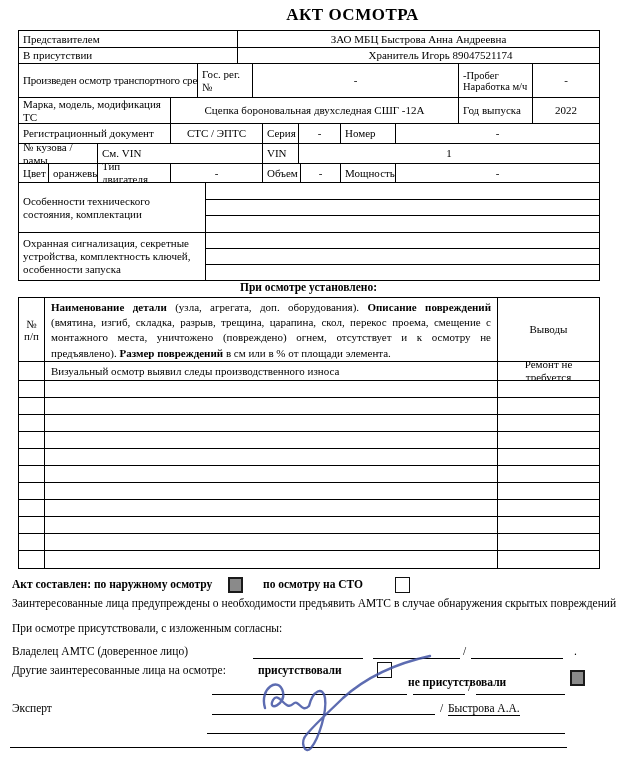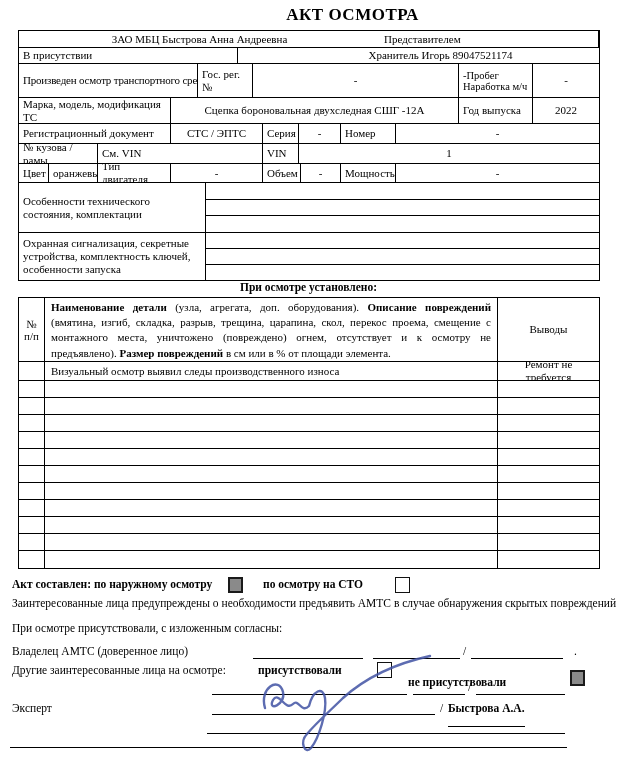--- a/index.html
+++ b/index.html
@@ -19,34 +19,34 @@
   .sub{flex:1;border-bottom:1px solid #000;}
   .sub.last{border-bottom:none;}
   .cap{position:absolute;left:0;width:100%;text-align:center;font-weight:bold;font-size:11.5px;}
   .hdrdesc{display:block;text-align:justify;padding:2px 6px;line-height:15.2px;
            border-right:1px solid #000;box-sizing:border-box;overflow:hidden;}
   .b{font-weight:bold;}
   .ft{position:absolute;font-size:11.5px;white-space:nowrap;}
   .uline{position:absolute;height:0;border-bottom:1px solid #000;}
   .cb{position:absolute;width:15px;height:16px;box-sizing:border-box;border:1.5px solid #111;background:#fff;}
   .cb.filled{background:#8a8a8a;border:2px solid #1a1a1a;}
-  .uname{border-bottom:1px solid #000;padding-bottom:12px;font-weight:bold;}
+  .uname{border-bottom:1px solid #000;padding-bottom:1px;}
   #signature-svg{position:absolute;left:243px;top:650px;z-index:5;pointer-events:none;}
 </style>
 </head>
 <body>
 
 <div id="page">
 
   <div id="doc-title">АКТ ОСМОТРА</div>
 
   <div class="tbl" style="top:30px;height:251px;">
     <div class="row" style="height:17px;">
+      <div class="c" style="width:219px;">Представителем</div>
       <div class="c ctr end" style="flex:1;">ЗАО МБЦ Быстрова Анна Андреевна</div>
-      <div class="c" style="width:219px;">Представителем</div>
     </div>
     <div class="row" style="height:16px;gap:44px;">
       <div class="c" style="width:219px;">В присутствии</div>
       <div class="c ctr end" style="flex:1;">Хранитель Игорь 89047521174</div>
     </div>
     <div class="row" style="height:34px;">
       <div class="c nw" style="width:179px;">Произведен осмотр транспортного средства</div>
       <div class="c" style="width:55px;">Гос.  рег. №</div>
       <div class="c ctr" style="width:206px;">-</div>
       <div class="c" style="width:74px;line-height:11px;font-size:10.5px;">-Пробег Наработка м/ч</div>

